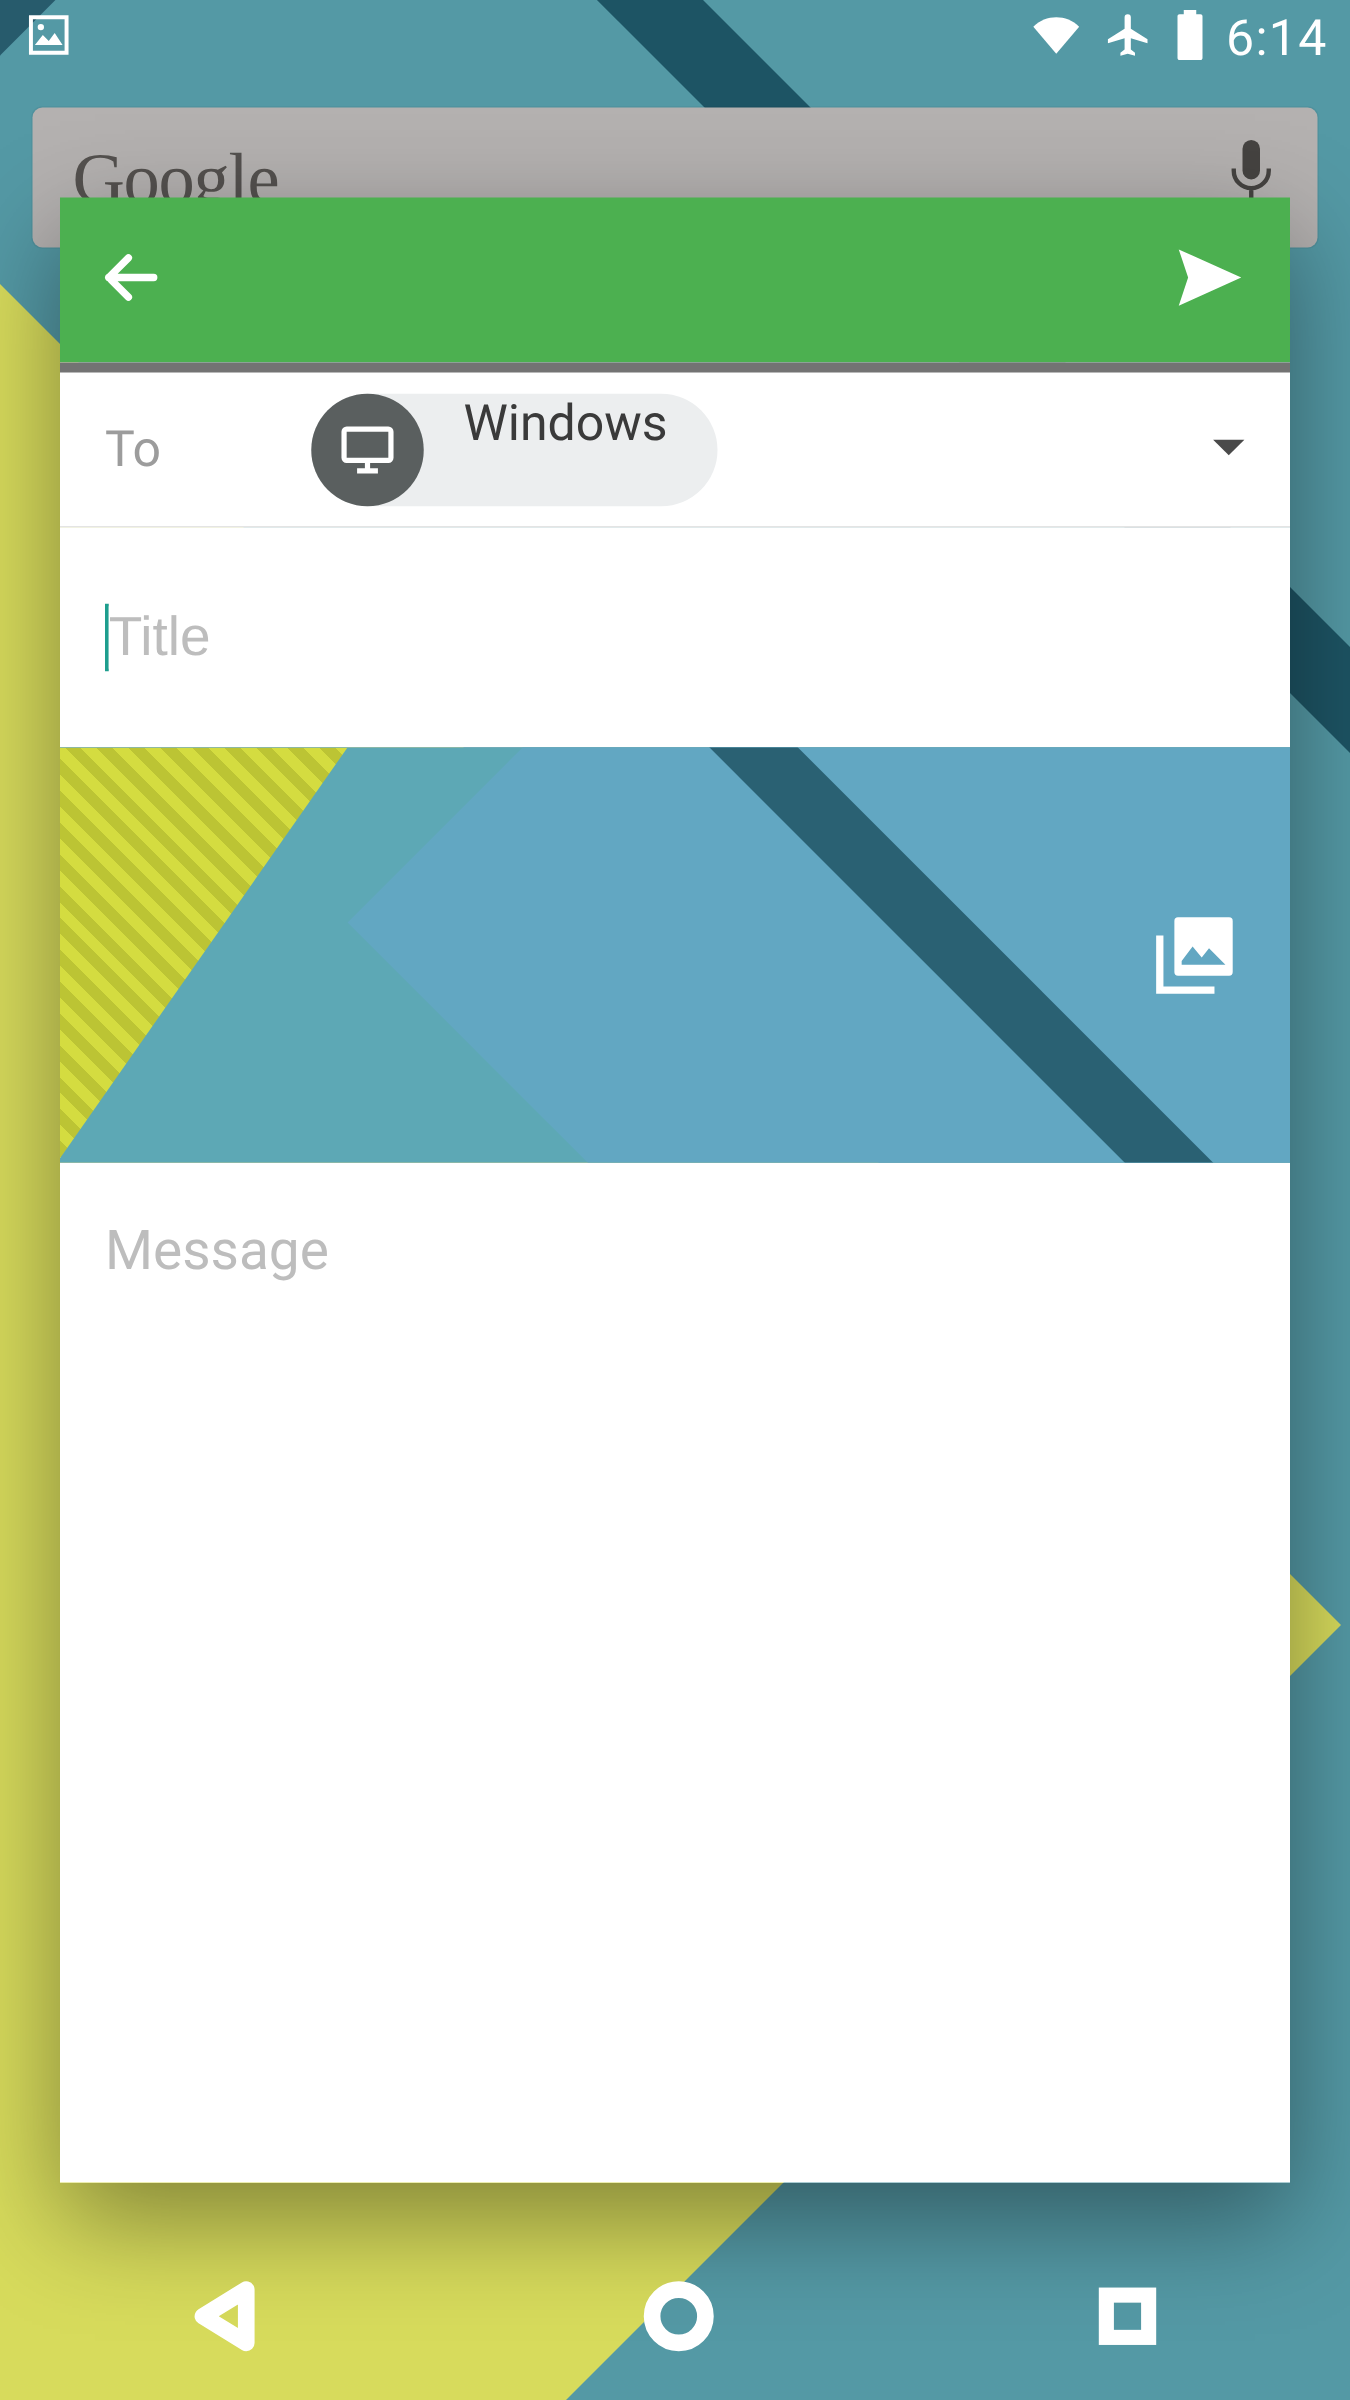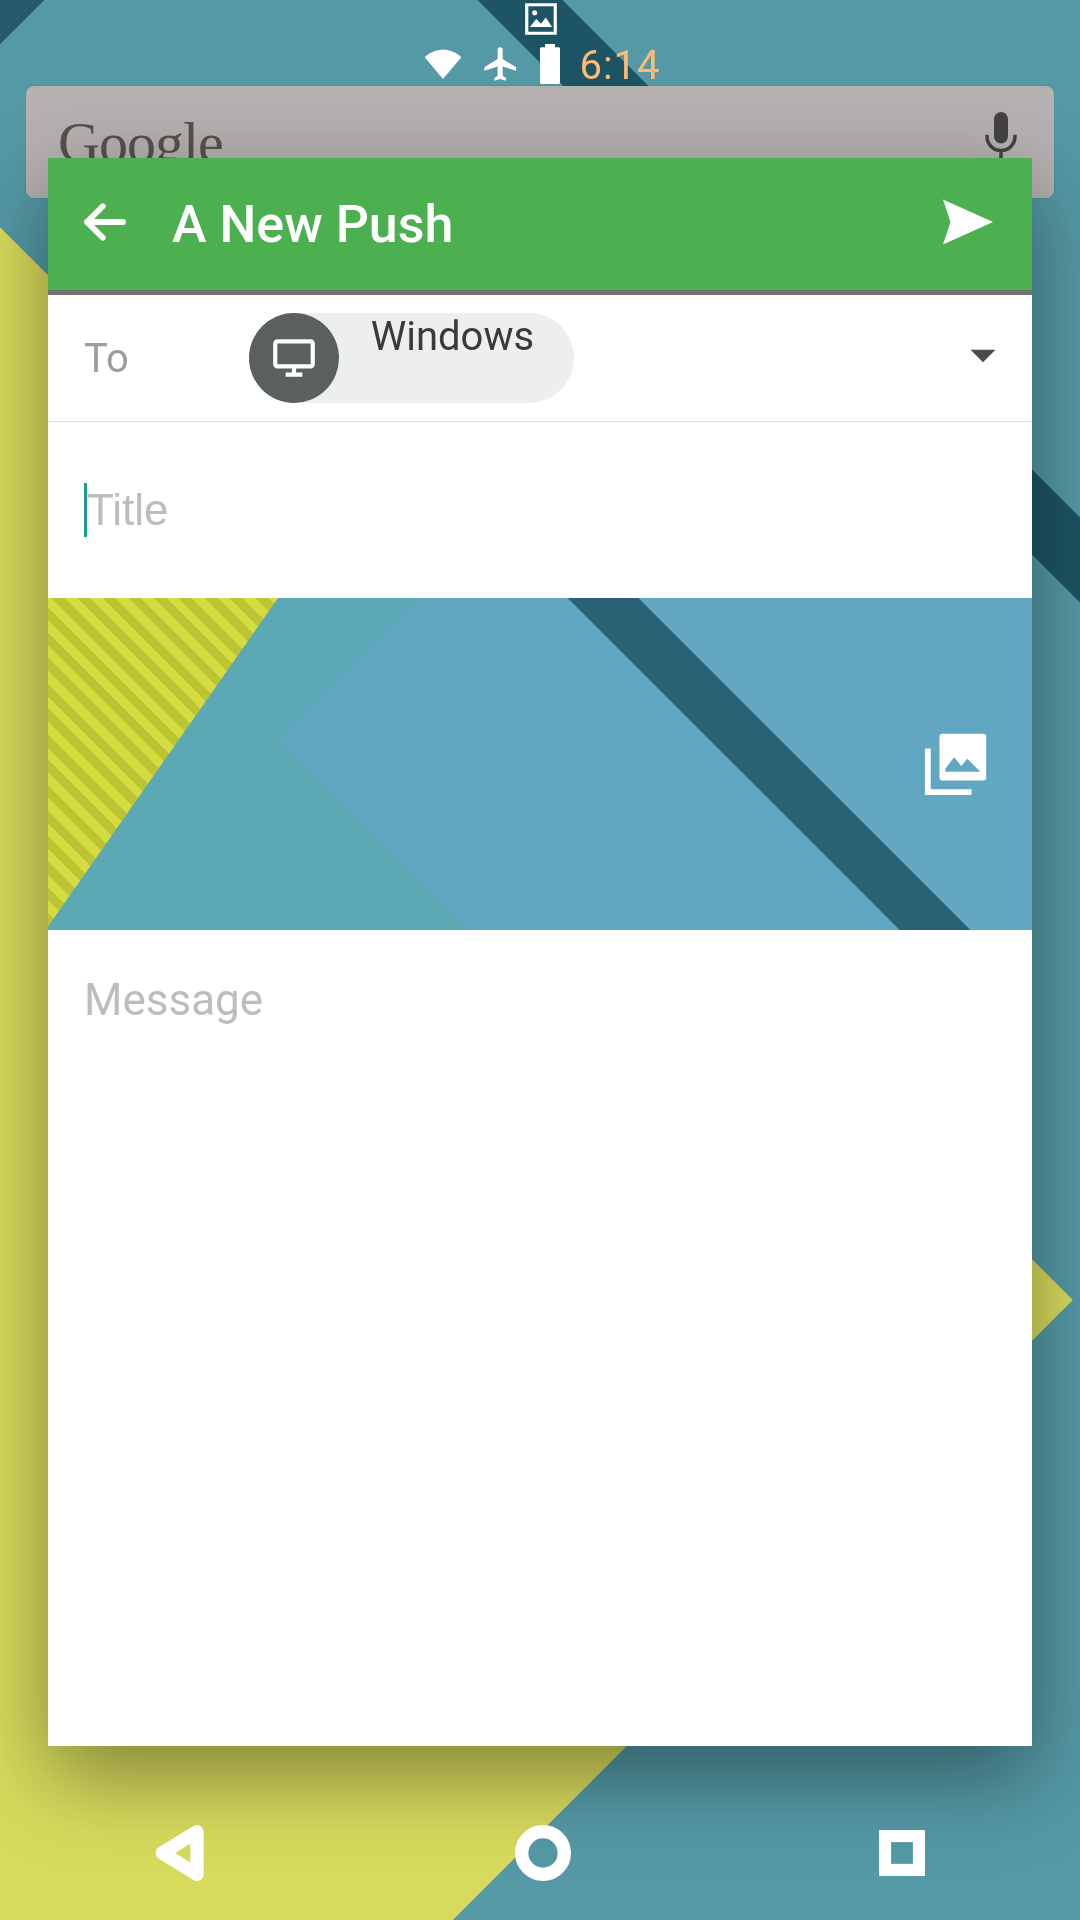--- a/index.html
+++ b/index.html
@@ -9,37 +9,37 @@
   
   .wallpaper { position:absolute; inset:0; overflow:hidden; }
   .wallpaper .shape { position:absolute; }
   .wp-a { width:2600px; height:2600px; background:#2a6173; transform:rotate(45deg); left:-600px; top:-400px; }
   .wp-b { width:2200px; height:2200px; background:#5aa3b0; transform:rotate(45deg); left:-400px; top:-200px; }
   .wp-c { width:1800px; height:1800px; background:#e5e962; transform:rotate(45deg); left:-1100px; top:400px; }
   .wp-d { width:2000px; height:60px;  background:#1f5a6b; transform:rotate(45deg); left:-300px; top:150px; }
   .wp-e { width:2600px; height:2600px; background:#124a5c; transform:rotate(45deg); left:600px; top:-1200px; }
 
   
-  .status-bar { position:absolute; top:0; left:0; right:0; height:60px; display:flex; align-items:center; justify-content:space-between; padding:0 18px 0 20px; color:#fdba74; z-index:50;flex-direction:column; }
+  .status-bar { position:absolute; top:0; left:0; right:0; height:60px; display:flex; align-items:center; justify-content:space-between; padding:0 18px 0 20px; color:#ffffff; z-index:50; }
   .status-left, .status-right { display:flex; align-items:center; gap:16px; }
   .status-right svg { fill:#fff; }
   .clock { font-size:40px; font-weight:400; letter-spacing:1px; }
 
   
   .search-widget { position:absolute; left:26px; right:26px; top:86px; height:112px; background:#c0bdbb; border-radius:8px; display:flex; align-items:center; padding:0 32px; z-index:10; box-shadow:0 0 0 1px rgba(0,0,0,.05); }
   .google-logo { font-family:Georgia,'Times New Roman',serif; font-size:58px; color:#5a5754; letter-spacing:-1px; }
   .mic { margin-left:auto; }
 
   
   .popup { position:absolute; left:48px; right:48px; top:158px; bottom:174px; background:transparent; z-index:40; display:flex; flex-direction:column; box-shadow:0 30px 80px rgba(0,0,0,.4); }
   .popup-header { height:132px; background:#4cb050; display:flex; align-items:center; padding:0 30px; color:#fff; }
   .popup-header .title { font-size:52px; font-weight:500; margin-left:40px; }
   .popup-header .send { margin-left:auto; }
 
-  .to-row { background:#fff; height:132px; display:flex; align-items:center; padding:0 34px 0 36px; border-top:5px solid #737373; border-bottom:1px solid #dcdcdc; }
+  .to-row { background:#fff; height:132px; display:flex; align-items:center; padding:0 34px 0 36px; border-top:8px solid #737373; border-bottom:1px solid #dcdcdc; }
   .to-label { font-size:40px; color:#9c9c9c; }
   .to-chip { margin-left:120px; height:90px; border-radius:46px; background:#eceeef; display:flex; padding-right:40px; }
   .to-chip .chip-icon { width:90px; height:90px; border-radius:50%; background:#5a5f5f; display:flex; align-items:center; justify-content:center; }
   .to-chip .chip-label { font-size:40px; color:#3a3a3a; margin-left:32px; }
   .to-drop { margin-left:auto; }
 
   .title-field { background:#fff; height:176px; display:flex; align-items:center; padding:0 36px; }
   .title-input { border:none; outline:none; font-size:44px; color:#a16207; width:100%; }
   .title-input::placeholder { color:#bdbdbd; }
   .cursor-bar { width:3px; height:54px; background:#1e9e8e; margin-right:0px; }
@@ -117,21 +117,20 @@
 
 <div class="scrim"></div>
 
 <div class="popup">
   <div class="popup-header">
     <span>
       <svg width="54" height="54" viewBox="0 0 24 24">
           <path fill="none" stroke="#fff" stroke-width="2.6" stroke-linecap="round" stroke-linejoin="round" d="M20 12H4M11 5l-7 7 7 7"></path>
         </svg>
     </span>
-    <span class="title">A New Push</span>
     <span class="send">
       <svg width="68" height="60" viewBox="0 0 24 24">
           <path fill="#fff" d="M2 3l20 9L2 21l3-9L2 3zm3 9h11"></path>
           <path fill="none" stroke="#fff" stroke-width="0"></path>
         </svg>
     </span>
   </div>
 
   <div class="to-row">
     <span class="to-label">To</span>

